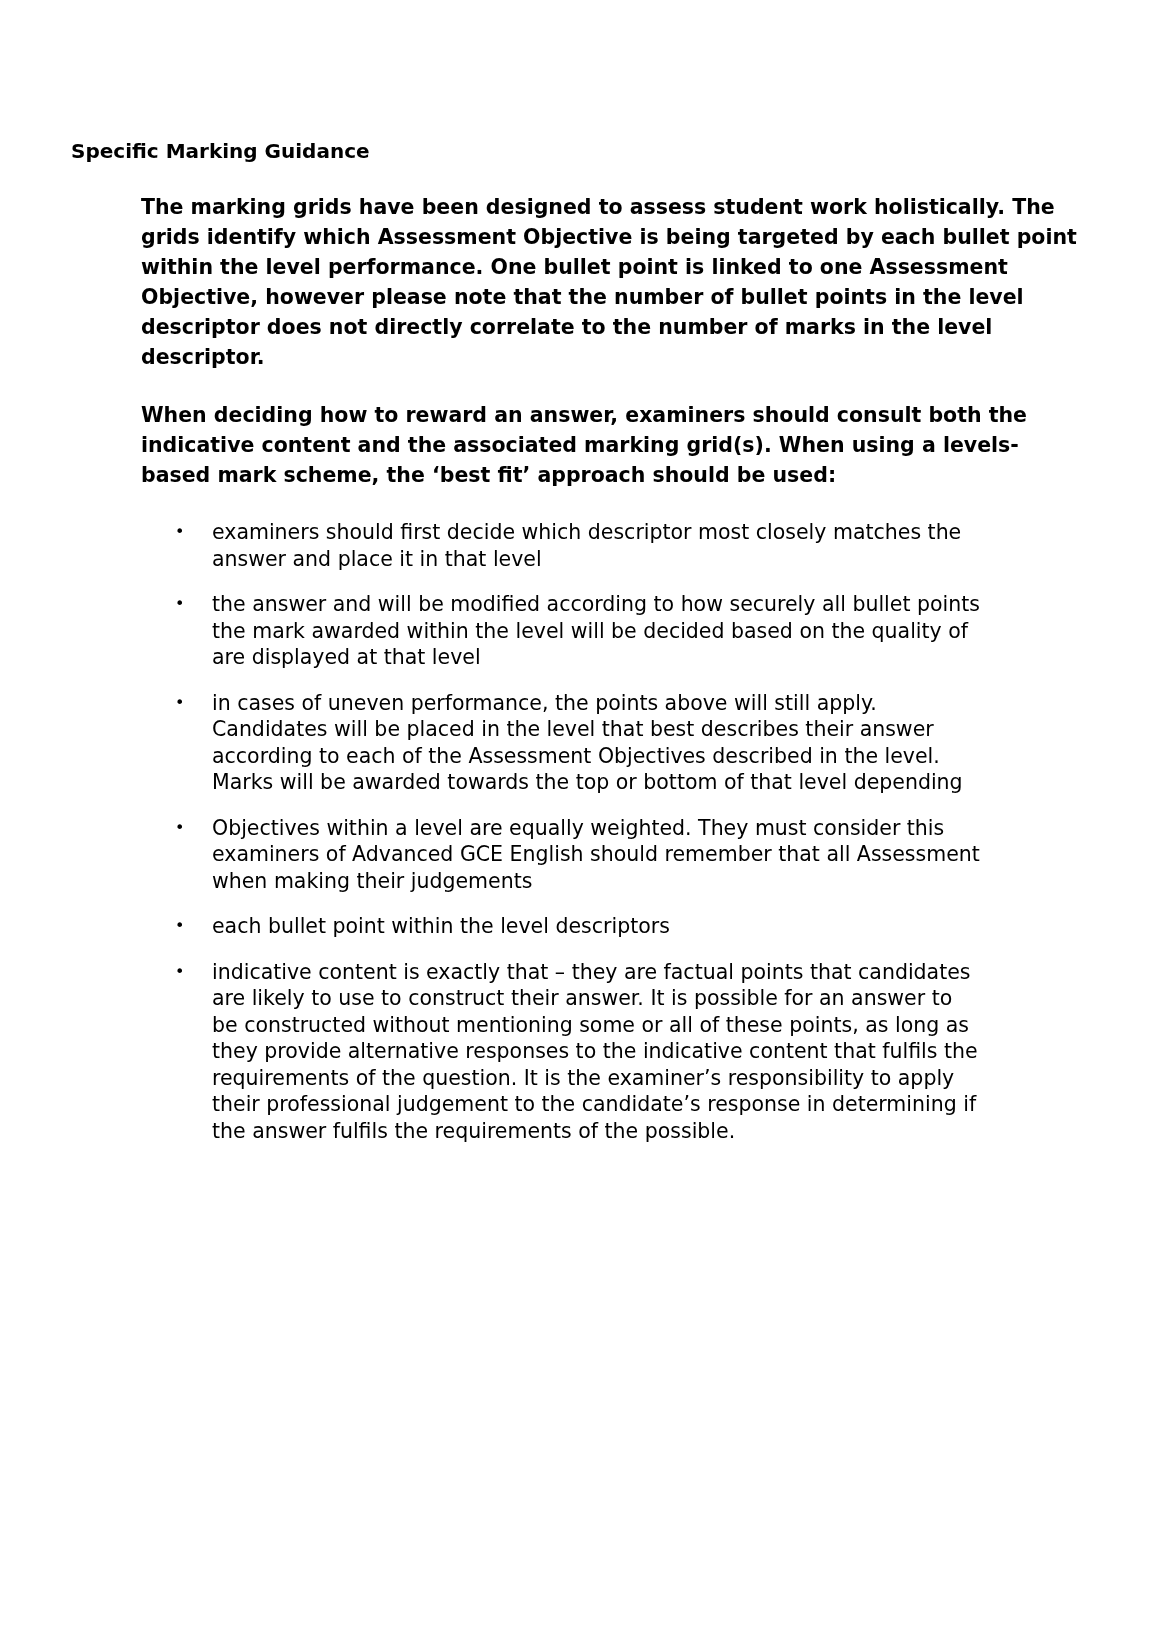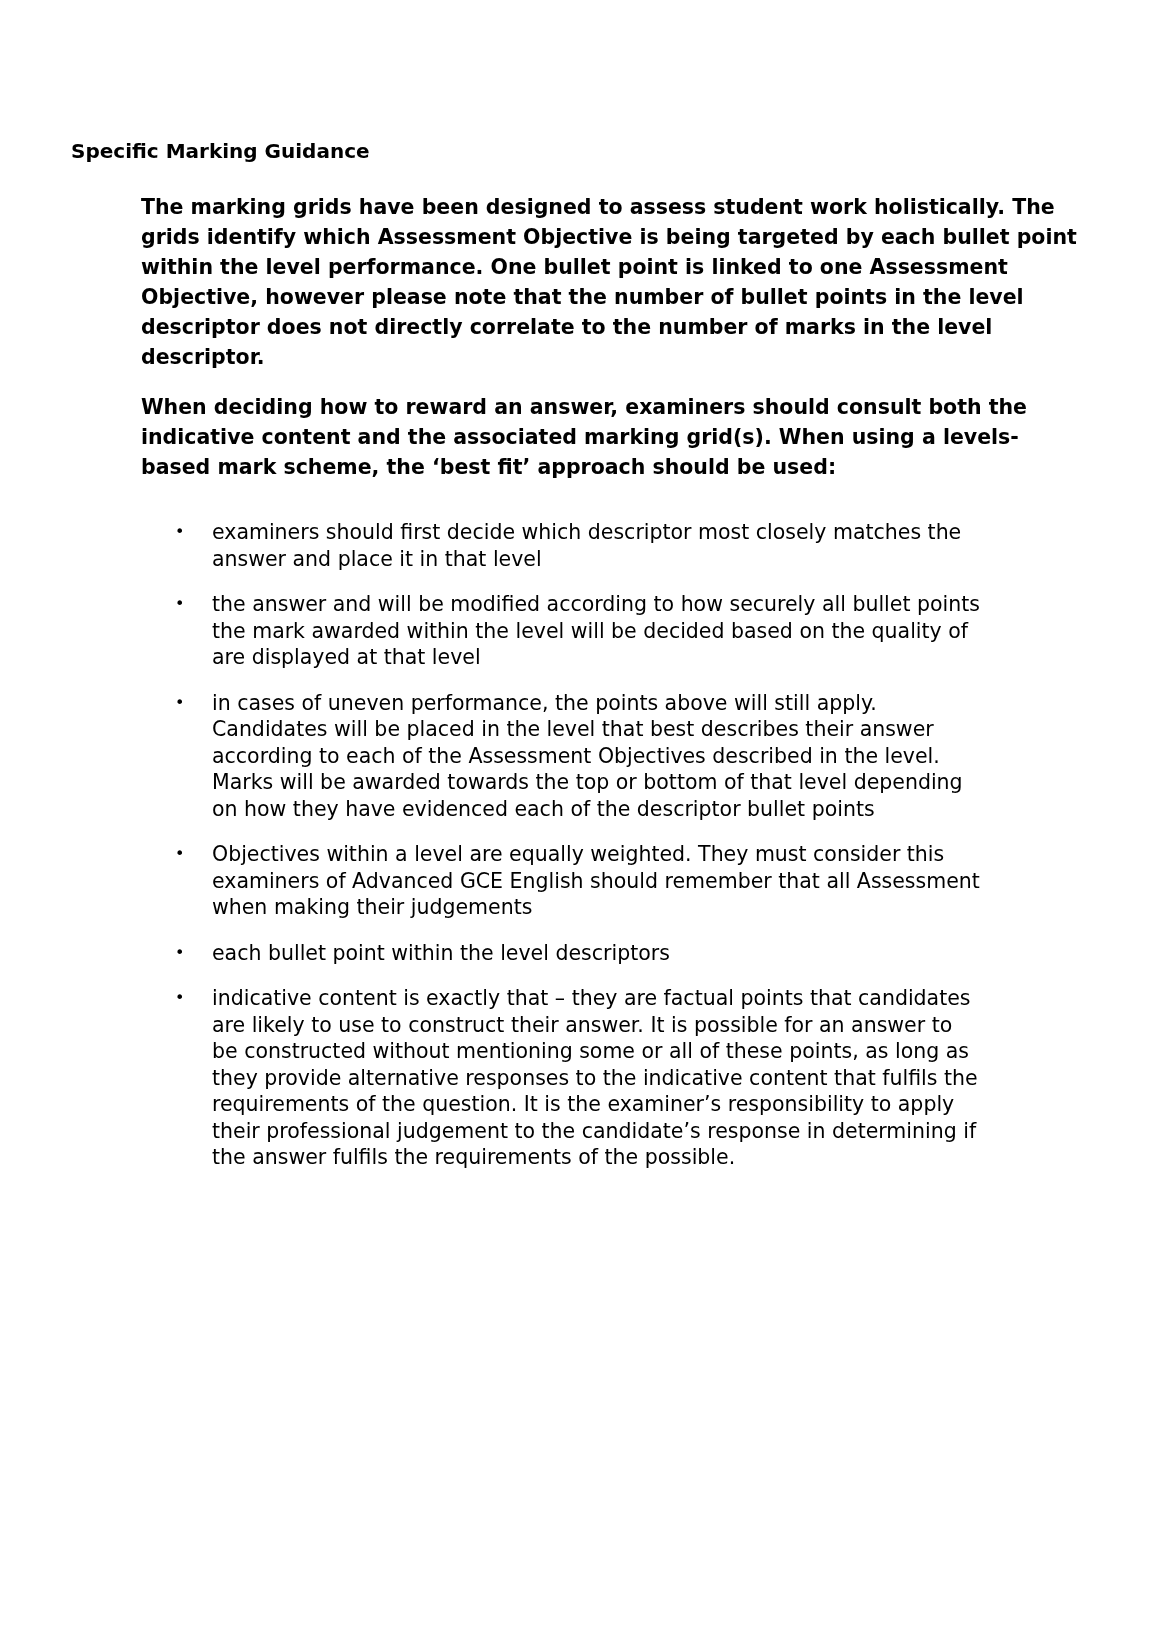--- a/index.html
+++ b/index.html
@@ -26,21 +26,21 @@
     }
     .para {
       position: absolute;
       left: 141px;
       font-size: 20.5px;
       line-height: 30px;
       white-space: nowrap;
       font-weight: bold;
     }
     .para1 { top: 192px; }
-    .para2 { top: 392px; }
+    .para2 { top: 400px; }
     .bullets {
       position: absolute;
       left: 0;
       top: 519px;
       margin: 0;
       padding: 0;
       list-style: none;
     }
     .bullet-item {
       position: relative;
@@ -90,21 +90,20 @@
     <span class="line">the answer and will be modified according to how securely all bullet points</span>
     <span class="line">the mark awarded within the level will be decided based on the quality of</span>
     <span class="line">are displayed at that level</span>
   </li>
   <li class="bullet-item">
     <span class="bullet-glyph">•</span>
     <span class="line">in cases of uneven performance, the points above will still apply.</span>
     <span class="line">Candidates will be placed in the level that best describes their answer</span>
     <span class="line">according to each of the Assessment Objectives described in the level.</span>
     <span class="line">Marks will be awarded towards the top or bottom of that level depending</span>
-    <span class="line">on how they have evidenced each of the descriptor bullet points</span>
   </li>
   <li class="bullet-item">
     <span class="bullet-glyph">•</span>
     <span class="line">Objectives within a level are equally weighted. They must consider this</span>
     <span class="line">examiners of Advanced GCE English should remember that all Assessment</span>
     <span class="line">when making their judgements</span>
   </li>
   <li class="bullet-item">
     <span class="bullet-glyph">•</span>
     <span class="line">each bullet point within the level descriptors</span>

